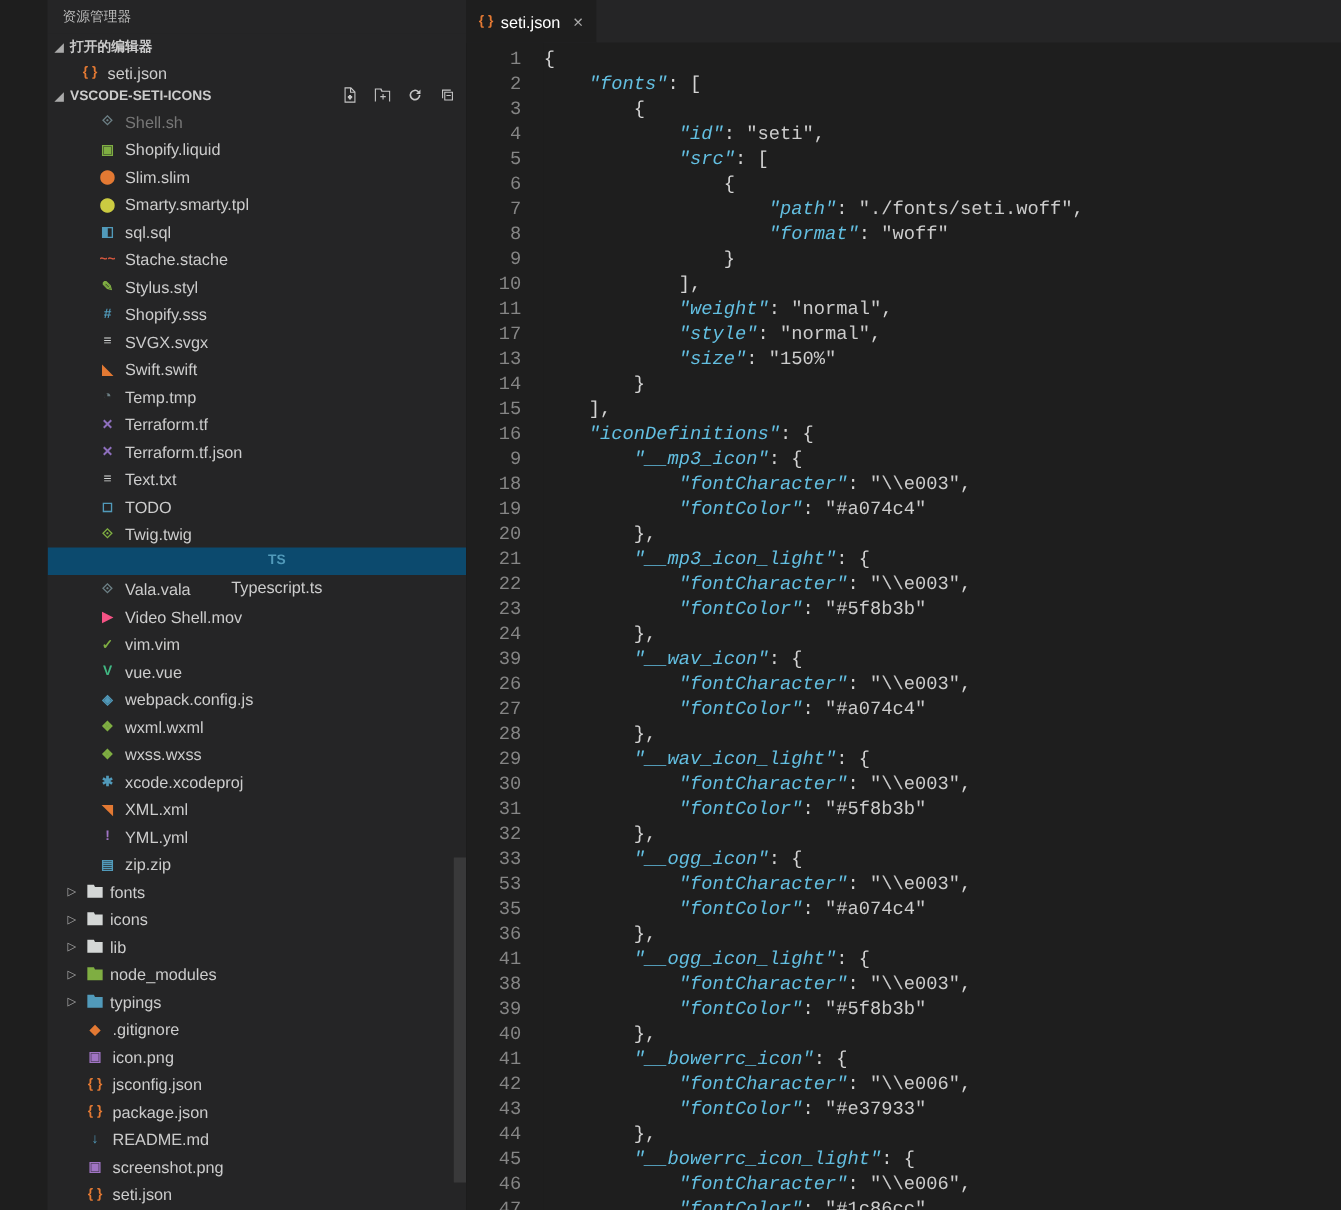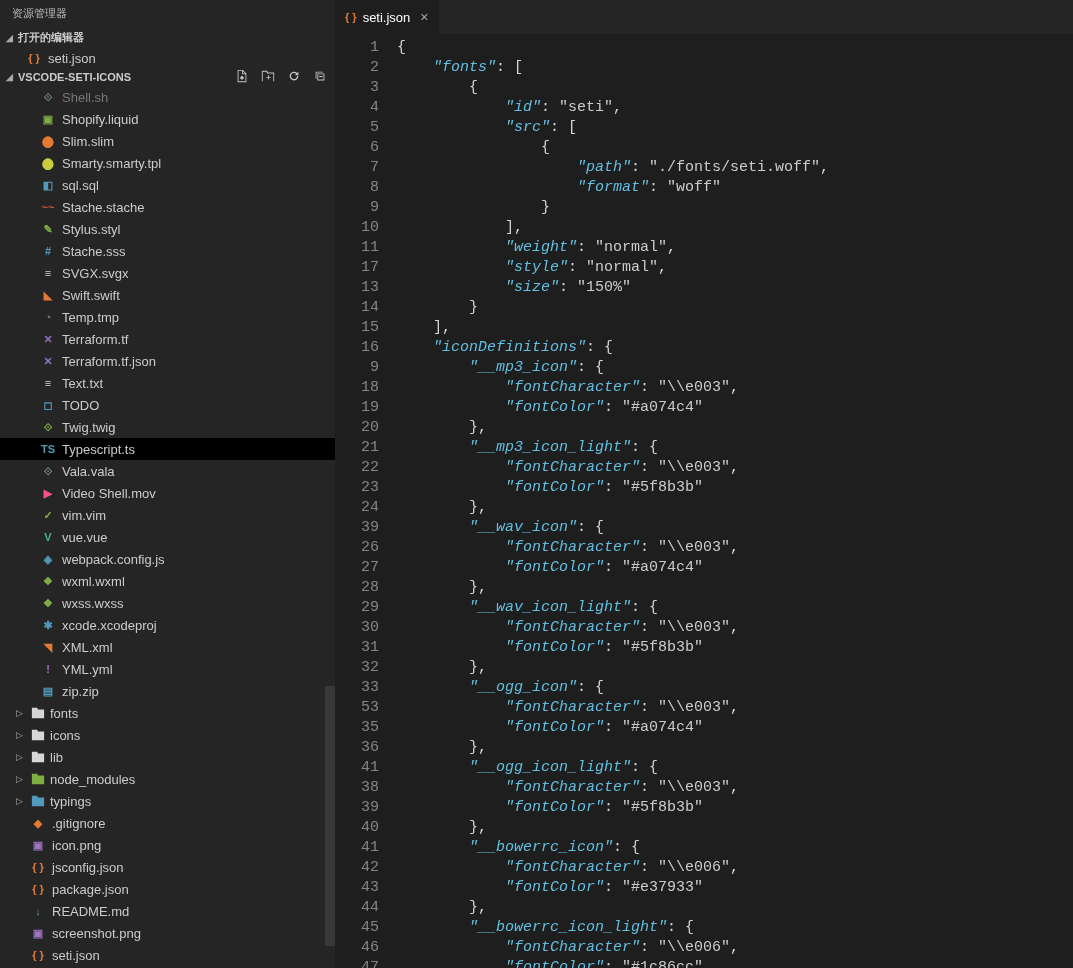--- a/index.html
+++ b/index.html
@@ -5,21 +5,21 @@
 * { margin: 0; padding: 0; box-sizing: border-box; }
 body {
   font-family: "Segoe UI", "Microsoft YaHei", sans-serif;
   background: #1e1e1e;
   color: #cccccc;
   font-size: 13px;
   overflow: hidden;
   width: 1073px;
   height: 968px;
 }
-.container { display: flex; height: 100%; }
+.container { display: flex; height: 100%; padding-left: 38px; }
 .sidebar {
   width: 335px;
   background: #252526;
   display: flex;
   flex-direction: column;
   overflow: hidden;
 }
 .sidebar-title {
   background: #252526;
   padding: 6px 12px;
@@ -65,21 +65,21 @@
 }
 .file-item {
   display: flex;
   align-items: center;
   padding: 2px 8px 2px 40px;
   gap: 6px;
   cursor: pointer;
   height: 22px;
   color: #cccccc;
 }
-.file-item.selected { background: #000000; }
+.file-item.selected { background: #0c4a6e; flex-direction: column; }
 .file-item.dim { color: #777777; }
 .file-icon {
   width: 16px;
   height: 16px;
   display: flex;
   align-items: center;
   justify-content: center;
   flex-shrink: 0;
 }
 .folder-item {
@@ -225,21 +225,21 @@
         <div class="file-item">
           <span class="file-icon ic" style="color: rgb(212, 87, 62);">~~</span>
           <span>Stache.stache</span>
         </div>
         <div class="file-item">
           <span class="file-icon ic" style="color: rgb(127, 174, 66);">✎</span>
           <span>Stylus.styl</span>
         </div>
         <div class="file-item">
           <span class="file-icon ic" style="color: rgb(81, 154, 186);">#</span>
-          <span>Stache.sss</span>
+          <span>Shopify.sss</span>
         </div>
         <div class="file-item">
           <span class="file-icon ic" style="color: rgb(212, 215, 214);">≡</span>
           <span>SVGX.svgx</span>
         </div>
         <div class="file-item">
           <span class="file-icon ic" style="color: rgb(227, 121, 51);">◣</span>
           <span>Swift.swift</span>
         </div>
         <div class="file-item">

